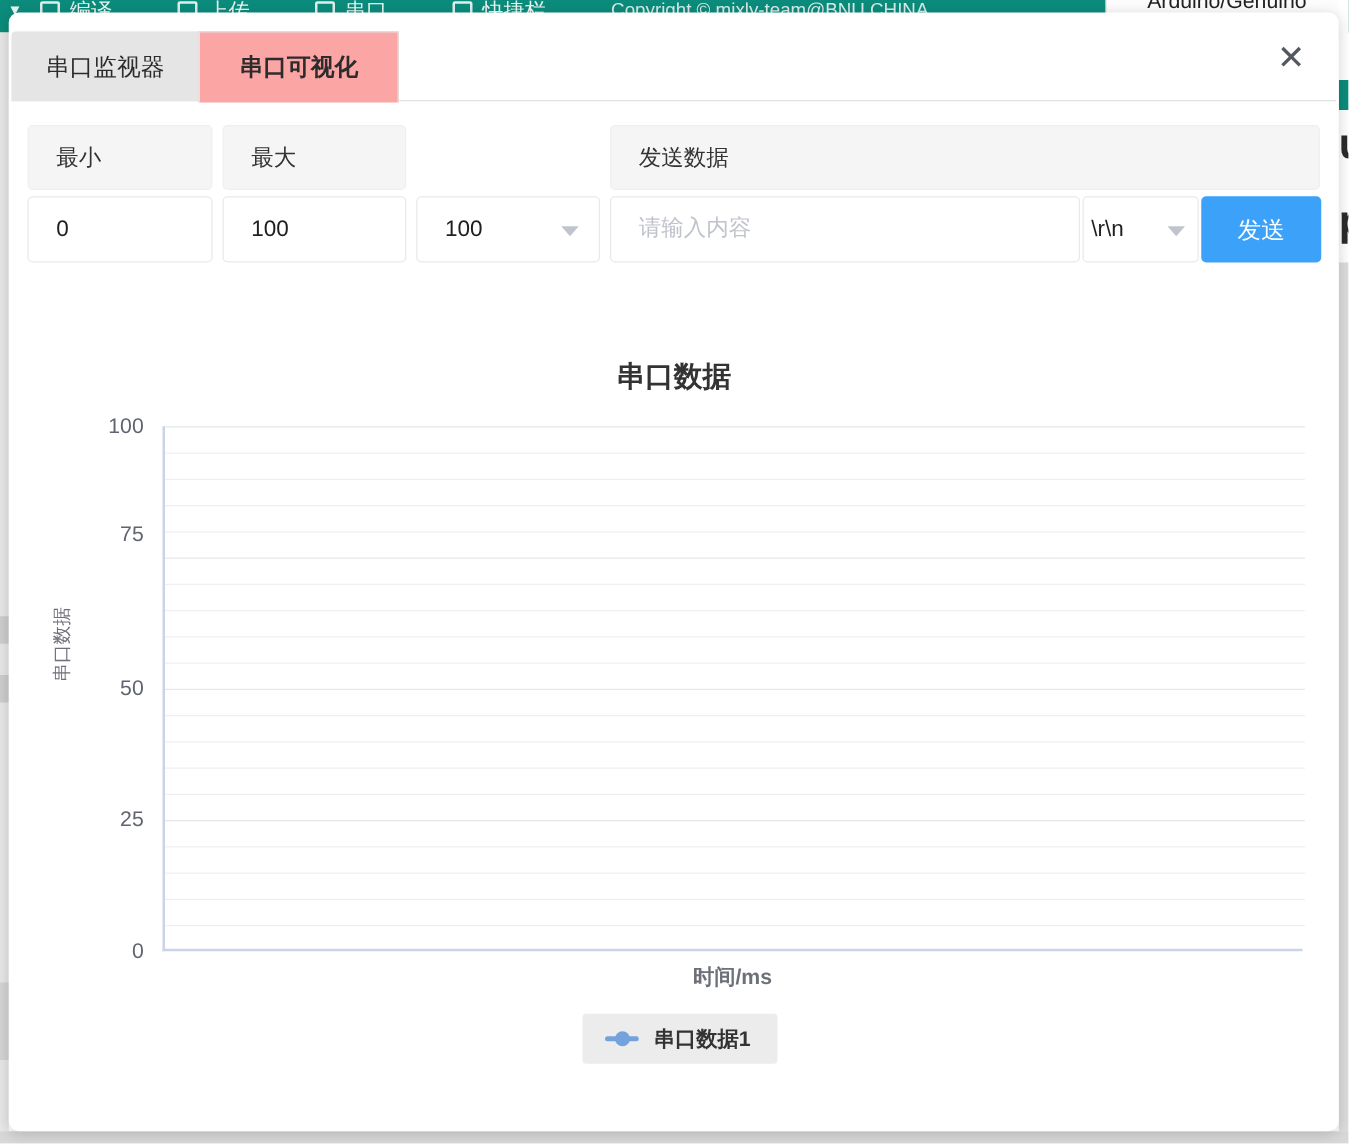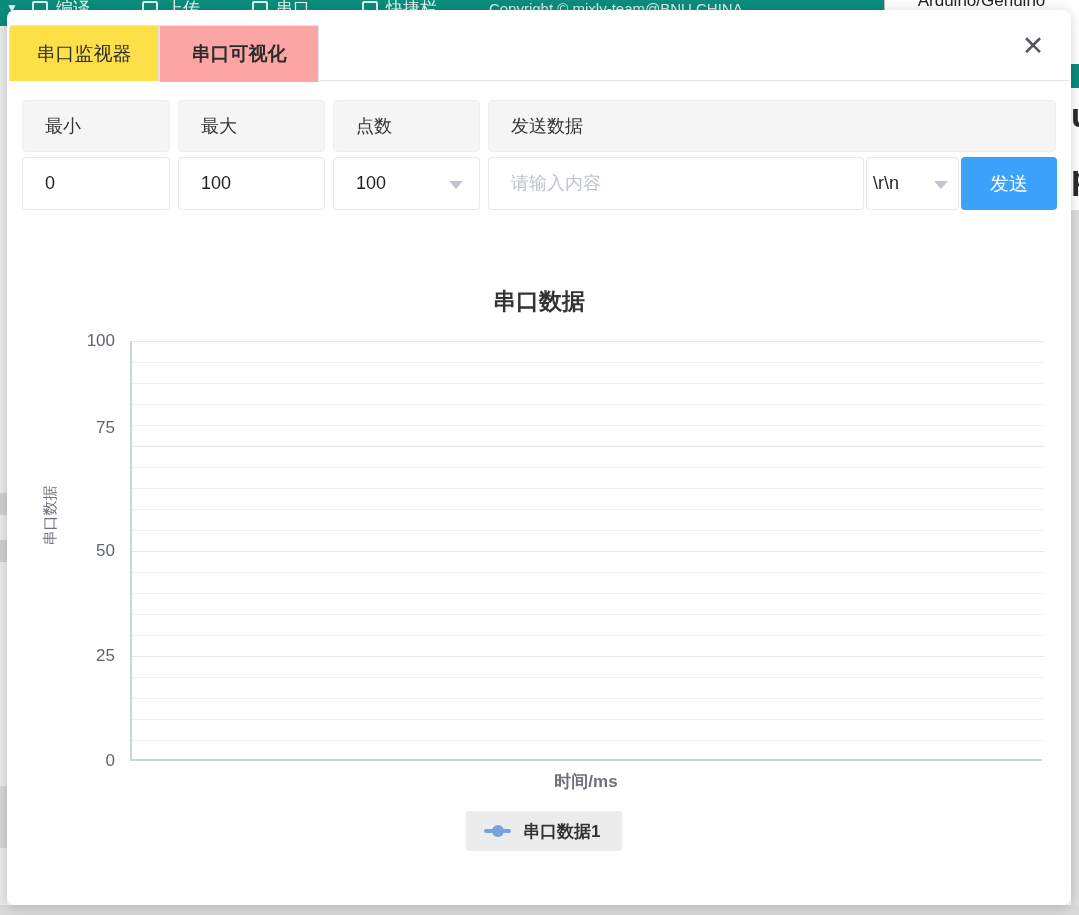--- a/index.html
+++ b/index.html
@@ -27,21 +27,21 @@
   .bottom-strip { position:absolute; left:0; top:905px; width:1079px; height:10px; background:#d9d9d9; }
 
   
   .modal { position:absolute; left:7px; top:10px; width:1064px; height:895px; background:#ffffff;
     border-radius:8px; box-shadow:0 2px 12px rgba(0,0,0,.18); }
   .close-btn { position:absolute; left:1008px; top:18px; width:36px; height:36px; border:none; background:transparent;
     color:#54595f; font-size:27px; line-height:36px; text-align:center; cursor:pointer; }
 
   
   .tabs-row { position:absolute; left:2px; top:15px; width:1060px; height:56px; border-bottom:1px solid #e2e2e2; }
-  .tab { position:absolute; top:0; height:56px; background:#fde047; border:1px solid #e2e2e2; border-bottom:none;
+  .tab { position:absolute; top:0; height:56px; background:#e5e5e5; border:1px solid #e2e2e2; border-bottom:none;
     display:flex; align-items:center; justify-content:center; font-size:19px; color:#2c2c2c; cursor:pointer; }
   .tab-1 { left:0; width:150px; border-top-left-radius:4px; }
   .tab-2 { left:150px; width:160px; font-weight:bold; height:57px; background:#fca5a5; z-index:2; }
 
   
   .hdr-cell { position:absolute; top:90px; height:52px; background:#f5f5f6; border:1px solid #efefef;
     border-radius:4px; display:flex; align-items:center; padding-left:22px; font-size:18px; color:#333; }
   .in-cell { position:absolute; top:147px; height:53px; background:#fff; border:1px solid #e7e9ed;
     border-radius:4px; display:flex; align-items:center; padding-left:22px; font-size:18px; color:#1f1f1f; }
   .sel-caret { position:absolute; right:16px; top:23px; width:0; height:0;
@@ -118,21 +118,20 @@
 
     <button class="close-btn">✕</button>
 
     <div class="tabs-row">
       <div class="tab tab-1">串口监视器</div>
       <div class="tab tab-2">串口可视化</div>
     </div>
 
     <div class="hdr-cell" style="left:15px;width:148px;">最小</div>
     <div class="hdr-cell" style="left:171px;width:147px;">最大</div>
-    <div class="hdr-cell" style="left:326px;width:147px;">点数</div>
     <div class="hdr-cell" style="left:481px;width:568px;">发送数据</div>
 
     <div class="in-cell" style="left:15px;width:148px;">0</div>
     <div class="in-cell" style="left:171px;width:147px;">100</div>
     <div class="in-cell" style="left:326px;width:147px;">
       <span>100</span>
       <span class="sel-caret"></span>
     </div>
     <div class="in-cell" style="left:481px;width:376px;padding-left:0;">
       <input class="send-input" style="padding-left: 22px;" type="text" placeholder="请输入内容">

